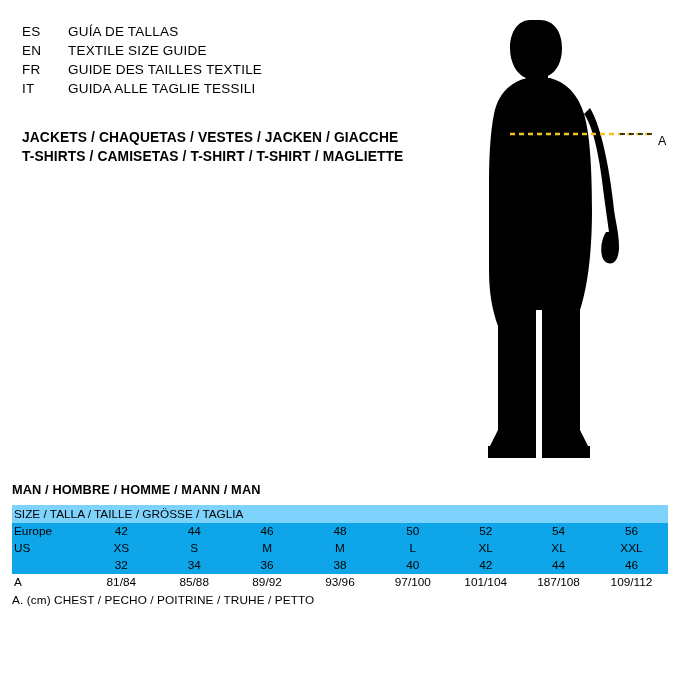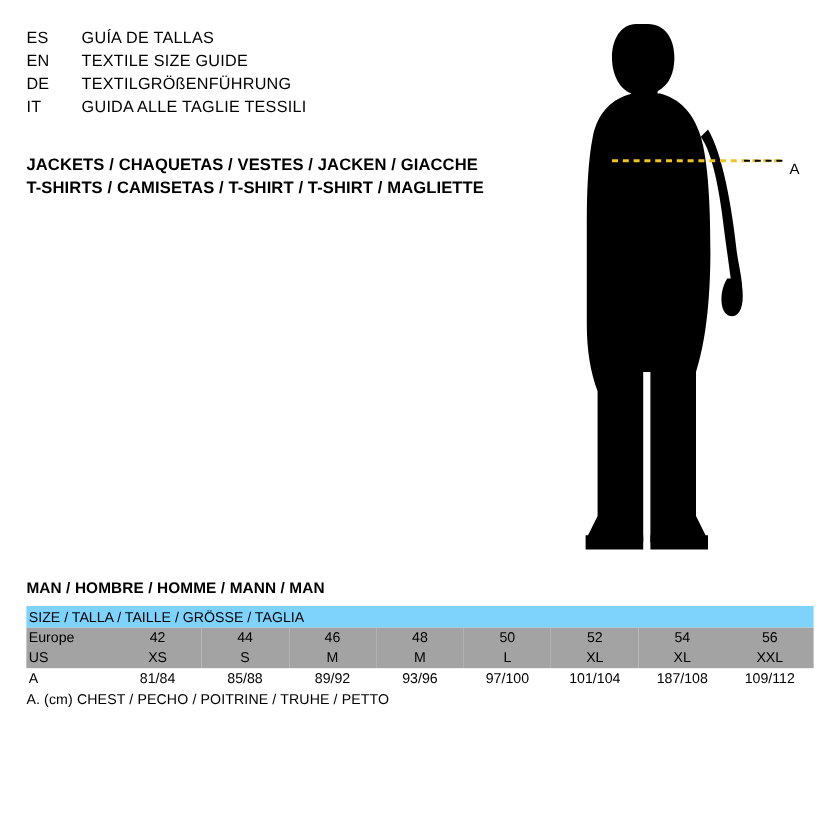--- a/index.html
+++ b/index.html
@@ -77,21 +77,21 @@
     left: 188px;
     top: 124px;
     font-size: 12.5px;
     font-weight: normal;
     letter-spacing: 0.3px;
   }
 
   
   .table-section {
     position: absolute;
-    left: 22px;
+    left: 12px;
     top: 482px;
     width: 608px;
   }
   .man-title {
     font-size: 12.8px;
     font-weight: bold;
     letter-spacing: 0.1px;
     margin-bottom: 8px;
     white-space: nowrap;
   }
@@ -117,21 +117,21 @@
   tr.header-row td {
     background: #7dd3fc;
     text-align: left;
     font-size: 11.8px;
     font-weight: normal;
     padding-left: 2px;
     height: 18px;
     line-height: 18px;
   }
   tr.shade td {
-    background: #a3a3a3;
+    background: #0ea5e9;
   }
   tr.plain td {
     background: #ffffff;
   }
   .footnote {
     margin-top: 2px;
     font-size: 11.8px;
     font-weight: normal;
     letter-spacing: 0.1px;
     white-space: nowrap;
@@ -145,22 +145,22 @@
   <div class="lang-block">
     <div class="lang-row">
       <span class="lang-code">ES</span>
       <span class="lang-text">GUÍA DE TALLAS</span>
     </div>
     <div class="lang-row">
       <span class="lang-code">EN</span>
       <span class="lang-text">TEXTILE SIZE GUIDE</span>
     </div>
     <div class="lang-row">
-      <span class="lang-code">DE</span>
-      <span class="lang-text">TEXTILGRÖßENFÜHRUNG</span>
+      <span class="lang-code">FR</span>
+      <span class="lang-text">GUIDE DES TAILLES TEXTILE</span>
     </div>
     <div class="lang-row">
       <span class="lang-code">IT</span>
       <span class="lang-text">GUIDA ALLE TAGLIE TESSILI</span>
     </div>
   </div>
 
   <div class="cat-block">
     <div class="cat-line">JACKETS / CHAQUETAS / VESTES / JACKEN / GIACCHE</div>
     <div class="cat-line">T-SHIRTS / CAMISETAS / T-SHIRT / T-SHIRT / MAGLIETTE</div>
@@ -231,20 +231,31 @@
           <td class="label">US</td>
           <td>XS</td>
           <td>S</td>
           <td>M</td>
           <td>M</td>
           <td>L</td>
           <td>XL</td>
           <td>XL</td>
           <td>XXL</td>
         </tr>
+        <tr class="shade">
+          <td class="label"></td>
+          <td>32</td>
+          <td>34</td>
+          <td>36</td>
+          <td>38</td>
+          <td>40</td>
+          <td>42</td>
+          <td>44</td>
+          <td>46</td>
+        </tr>
         <tr class="plain">
           <td class="label">A</td>
           <td>81/84</td>
           <td>85/88</td>
           <td>89/92</td>
           <td>93/96</td>
           <td>97/100</td>
           <td>101/104</td>
           <td>187/108</td>
           <td>109/112</td>

